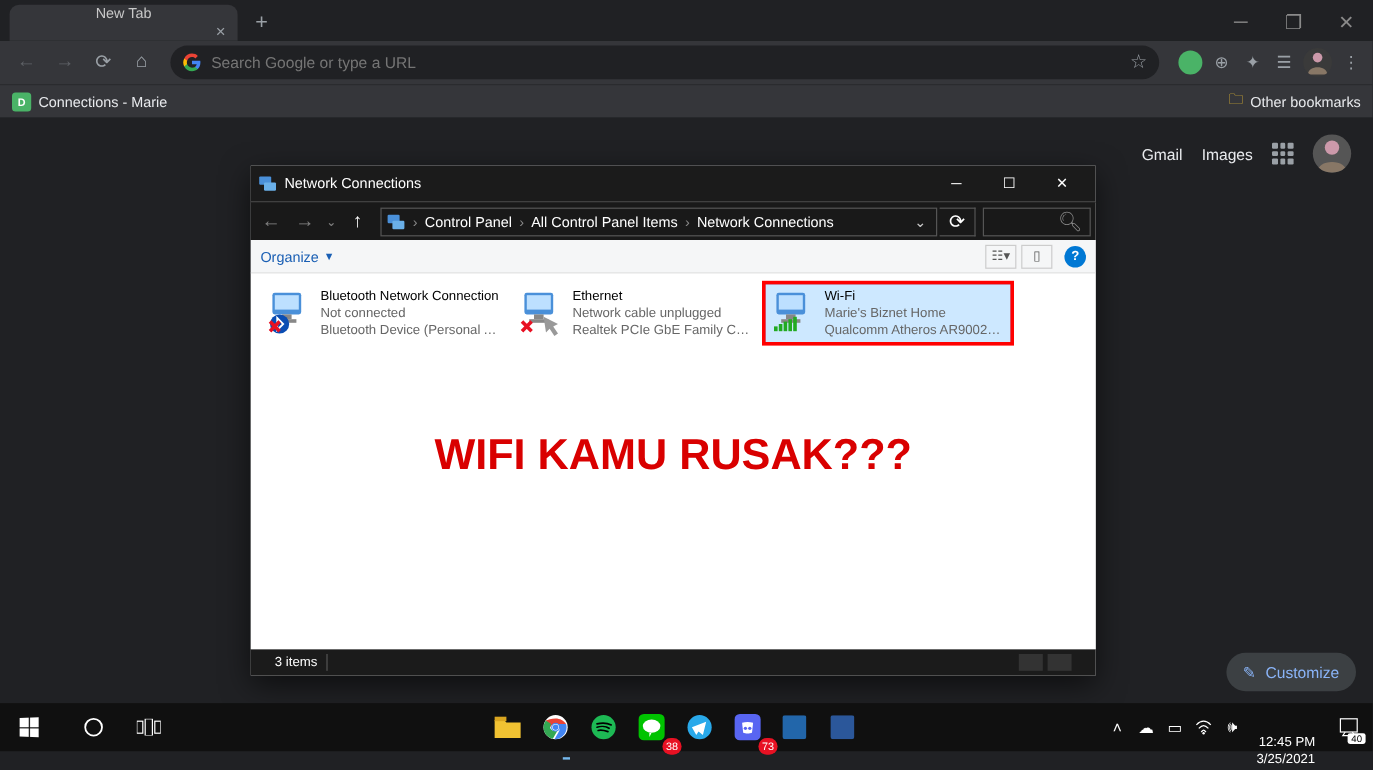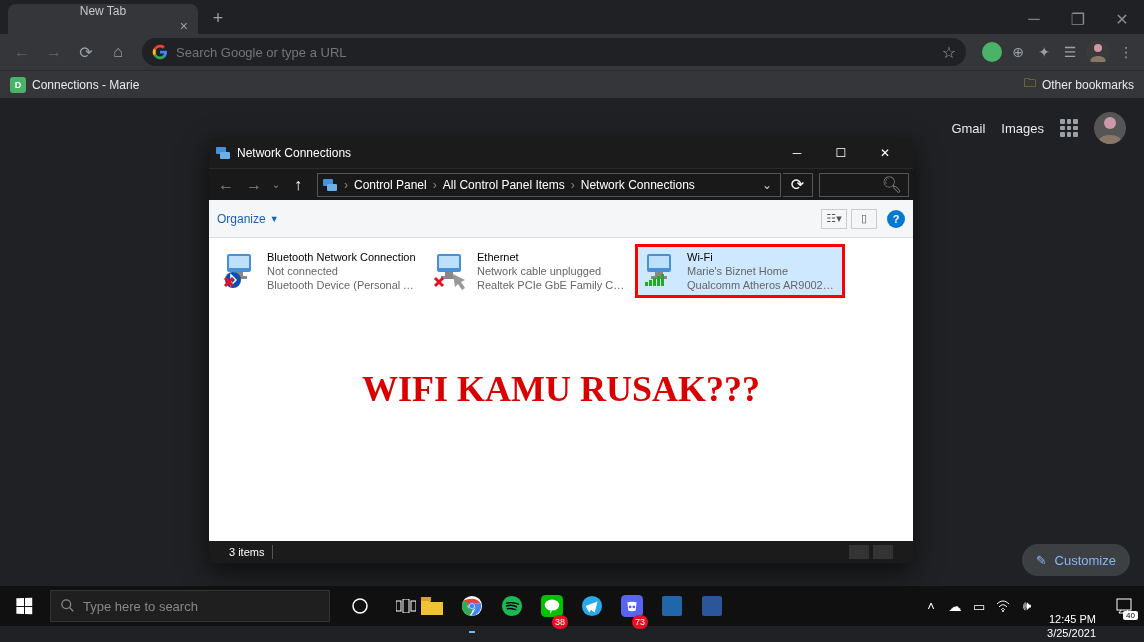--- a/index.html
+++ b/index.html
@@ -49,59 +49,59 @@
   .nav-btn { width: 26px; height: 26px; display: flex; align-items: center; justify-content: center; color: #fff; cursor: pointer; }
   .nav-btn.disabled { opacity: 0.45; }
   .breadcrumb { flex: 1; height: 24px; border: 1px solid #555; background: #191919; display: flex; align-items: center; padding: 0 4px; color: #fff; font-size: 12px; margin-left: 4px; }
   .crumb { padding: 0 4px; cursor: pointer; }
   .crumb-sep { color: #888; padding: 0 2px; }
   .crumb-icon { width: 16px; height: 16px; margin-right: 4px; }
   .refresh-box { width: 30px; height: 24px; border: 1px solid #555; border-left: none; display: flex; align-items: center; justify-content: center; color: #fff; cursor: pointer; }
   .crumb-drop { width: 18px; display: flex; align-items: center; justify-content: center; color: #ccc; cursor: pointer; }
   .search-box { width: 90px; height: 24px; border: 1px solid #555; margin-left: 4px; background: #191919; display: flex; align-items: center; padding: 0 6px; color: #888; }
   
-  .exp-toolbar { height: 38px; background: #f5f6f7; border-bottom: 1px solid #ddd; display: flex; align-items: center; padding: 0 8px; font-size: 12px; }
+  .exp-toolbar { height: 28px; background: #f5f6f7; border-bottom: 1px solid #ddd; display: flex; align-items: center; padding: 0 8px; font-size: 12px; }
   .organize { color: #1a5fb4; display: flex; align-items: center; gap: 4px; cursor: pointer; }
   .view-btns { margin-left: auto; display: flex; align-items: center; gap: 4px; }
   .view-btn { width: 26px; height: 20px; border: 1px solid #ccc; display: flex; align-items: center; justify-content: center; cursor: pointer; font-size: 11px; color: #555; }
   .help-btn { width: 18px; height: 18px; border-radius: 50%; background: #0078d4; color: #fff; display: flex; align-items: center; justify-content: center; font-size: 11px; font-weight: bold; margin-left: 6px; cursor: pointer; }
   
   .exp-body { flex: 1; background: #fff; position: relative; overflow: hidden; }
   .net-items { display: flex; padding: 8px; gap: 4px; }
   .net-item { display: flex; width: 206px; padding: 4px; cursor: pointer; }
   .net-item.selected { background: #cde8ff; border: 1px solid #7abdff; padding: 3px; }
   .net-item.highlighted { outline: 3px solid #ff0000; outline-offset: -1px; }
   .net-icon { width: 40px; height: 40px; position: relative; flex-shrink: 0; }
   .net-info { margin-left: 6px; font-size: 11px; line-height: 14px; overflow: hidden; }
   .net-name { color: #000; white-space: nowrap; overflow: hidden; text-overflow: ellipsis; }
   .net-status { color: #666; white-space: nowrap; overflow: hidden; text-overflow: ellipsis; }
   .net-device { color: #666; white-space: nowrap; overflow: hidden; text-overflow: ellipsis; }
   
-  .big-text { position: absolute; left: 0; right: 0; top: 130px; text-align: center; color: #d90000; font-size: 36px; font-weight: 700; font-family: Liberation Serif, serif; }
+  .big-text { position: absolute; left: 0; right: 0; top: 130px; text-align: center; color: #d90000; font-size: 36px; font-weight: 700; }
   
   .exp-status { height: 22px; background: #1b1b1b; color: #fff; font-size: 11px; display: flex; align-items: center; padding: 0 20px; }
   .status-sep { width: 1px; height: 14px; background: #555; margin: 0 8px; }
   .status-view-btns { margin-left: auto; display: flex; gap: 4px; }
   .status-view-btns > div { width: 20px; height: 14px; background: #333; cursor: pointer; }
   
   
   .customize-btn { position: absolute; right: 14px; bottom: 10px; height: 32px; background: #3c4043; color: #8ab4f8; border-radius: 16px; display: flex; align-items: center; padding: 0 14px; gap: 8px; font-size: 13px; cursor: pointer; }
   
   
   .taskbar { height: 40px; background: #101010; display: flex; align-items: center; position: relative; }
   .start-btn { width: 48px; height: 40px; display: flex; align-items: center; justify-content: center; cursor: pointer; }
   .win-logo { width: 16px; height: 16px; display: grid; grid-template-columns: 1fr 1fr; grid-template-rows: 1fr 1fr; gap: 1px; transform: perspective(30px) rotateY(-8deg); }
   .win-logo span { background: #fff; }
   .task-search { height: 32px; width: 280px; background: #1f1f1f; border: 1px solid #333; display: flex; align-items: center; padding: 0 10px; color: #888; font-size: 13px; margin-left: 2px; }
   .task-search svg { margin-right: 8px; }
   .task-icons-left { display: flex; align-items: center; margin-left: 8px; gap: 2px; }
   .task-icon { width: 44px; height: 40px; display: flex; align-items: center; justify-content: center; cursor: pointer; position: relative; }
   
   .task-center { position: absolute; left: 50%; transform: translateX(-50%); display: flex; align-items: center; }
-  .app-icon { width: 40px; height: 53px; display: flex; align-items: center; justify-content: center; cursor: pointer; position: relative; }
+  .app-icon { width: 40px; height: 53px; display: flex; align-items: center; justify-content: flex-start; cursor: pointer; position: relative; }
   .app-icon .dot { position: absolute; bottom: 0; left: 50%; transform: translateX(-50%); width: 6px; height: 2px; background: #76b9ed; }
   .badge { position: absolute; bottom: 4px; right: 4px; min-width: 14px; height: 14px; border-radius: 7px; background: #e81123; color: #fff; font-size: 9px; display: flex; align-items: center; justify-content: center; padding: 0 3px; }
   
   .systray { margin-left: auto; display: flex; align-items: center; height: 40px; color: #fff; font-size: 11px; }
   .tray-icon { width: 24px; height: 40px; display: flex; align-items: center; justify-content: center; color: #fff; cursor: pointer; font-size: 13px; }
   .clock { text-align: right; padding: 0 8px; line-height: 14px; cursor: pointer; margin-top: 39px; }
   .notif { width: 40px; height: 40px; display: flex; align-items: center; justify-content: center; cursor: pointer; position: relative; }
   .notif-badge { position: absolute; bottom: 6px; right: 6px; background: #fff; color: #000; font-size: 8px; padding: 0 3px; border-radius: 2px; }
 </style>
 </head>
@@ -312,27 +312,20 @@
 
 <div class="taskbar">
   <div class="start-btn">
     <div class="win-logo">
         <span></span>
         <span></span>
         <span></span>
         <span></span>
       </div>
   </div>
-  <div class="task-search">
-    <svg width="14" height="14" viewBox="0 0 16 16">
-        <circle cx="6" cy="6" r="5" stroke="#888" stroke-width="1.5" fill="none"></circle>
-        <line x1="10" y1="10" x2="14" y2="14" stroke="#888" stroke-width="1.5"></line>
-      </svg>
-    <span>Type here to search</span>
-  </div>
   <div class="task-icons-left">
     <div class="task-icon">
         <svg width="18" height="18" viewBox="0 0 18 18">
           <circle cx="9" cy="9" r="7" stroke="#fff" stroke-width="1.5" fill="none"></circle>
         </svg>
       </div>
     <div class="task-icon">
         <svg width="20" height="14" viewBox="0 0 20 14">
           <rect x="0" y="2" width="5" height="10" stroke="#fff" fill="none"></rect>
           <rect x="7" y="0" width="6" height="14" stroke="#fff" fill="none"></rect>

